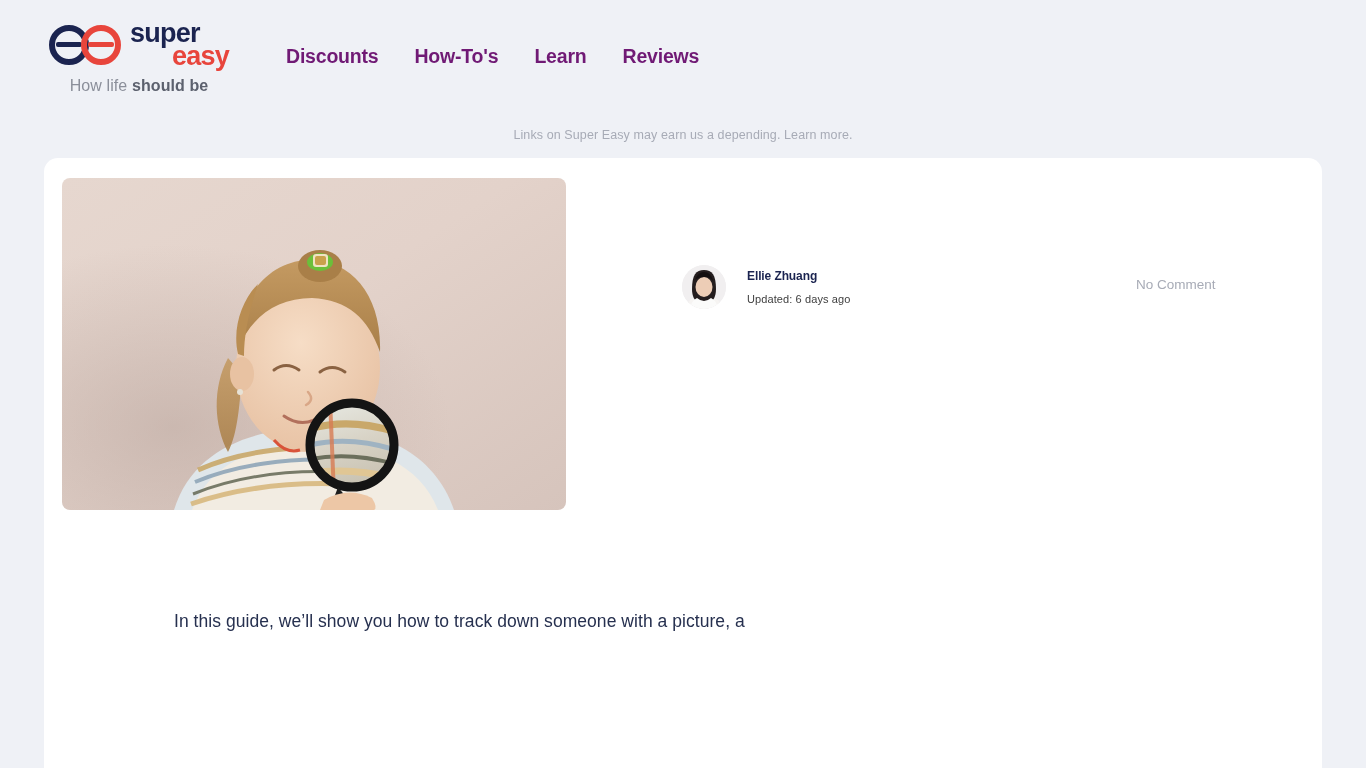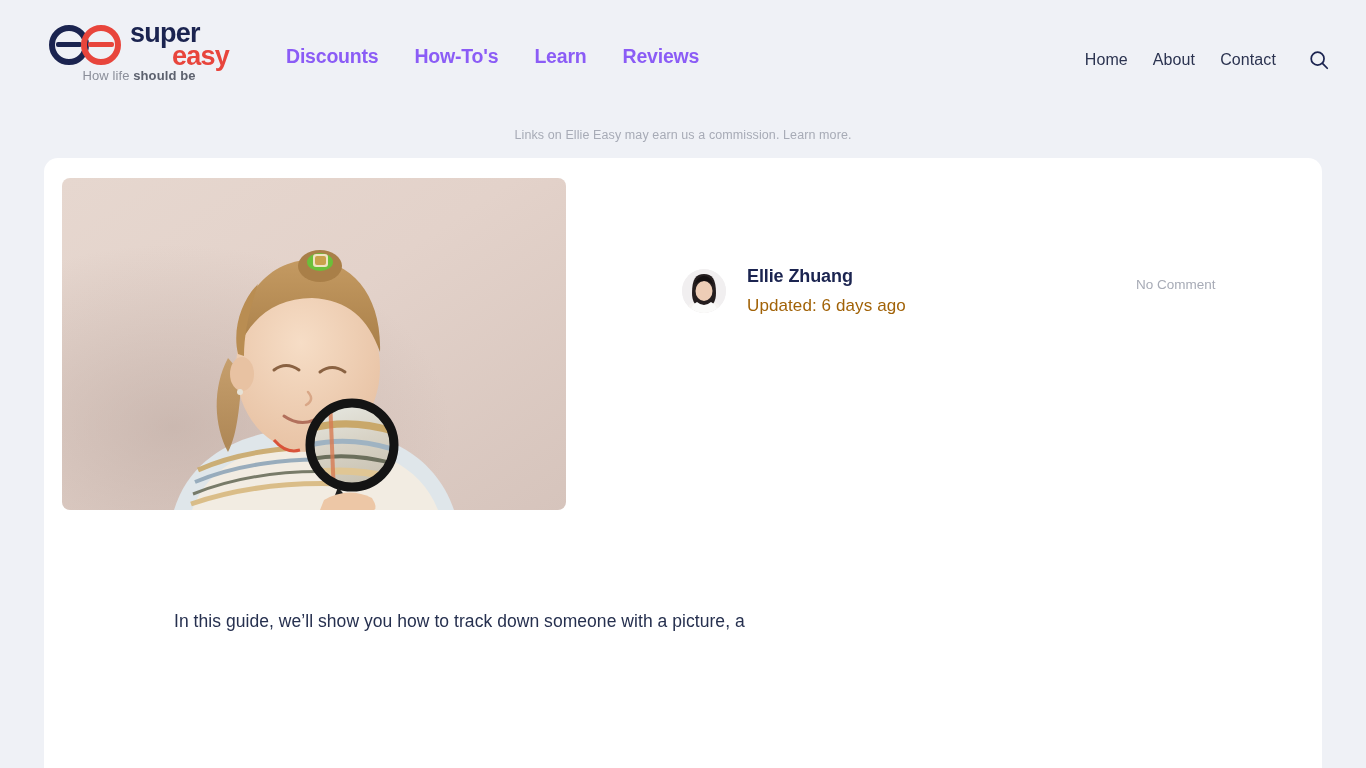--- a/index.html
+++ b/index.html
@@ -50,31 +50,31 @@
   .logo-word { line-height: 0.86; }
   .logo-word .w1 {
     display: block; font-size: 27px; font-weight: 700;
     letter-spacing: -0.8px; color: #1b2450;
   }
   .logo-word .w2 {
     display: block; font-size: 27px; font-weight: 700;
     letter-spacing: -0.8px; color: #e8453c; margin-left: 42px;
   }
   .tagline {
-    font-size: 13px; color: #8b8f9a;
+    margin-top: 9px; font-size: 16px; color: #8b8f9a;
     letter-spacing: 0.1px; white-space: nowrap;
   }
   .tagline b { color: #5c616e; font-weight: 700; }
 
   .nav-main {
     display: flex; align-items: center; gap: 36px;
     margin-left: 52px; padding-top: 45px;
   }
   .nav-main a {
-    font-size: 19.5px; font-weight: 700; color: #8b5cf6;
+    font-size: 19.5px; font-weight: 700; color: #701a75;
     text-decoration: none; letter-spacing: -0.2px; white-space: nowrap;
   }
 
   .nav-right {
     margin-left: auto; display: flex; align-items: center;
     gap: 25px; padding-top: 47px;
   }
   .nav-right a {
     font-size: 16px; font-weight: 400; color: #2b3350;
     text-decoration: none; letter-spacing: 0.1px; white-space: nowrap;
@@ -117,25 +117,25 @@
     display: flex; align-items: center; margin-top: 36px;
     max-width: 555px; position: relative;
   }
   .avatar {
     width: 44px; height: 44px; border-radius: 50%;
     flex: none; overflow: hidden; background: #f0eff0;
   }
   .avatar svg { display: block; width: 100%; height: 100%; }
   .byline-text { margin-left: 21px; }
   .author-name {
-    font-size: 18px; font-weight: 700; color: #1b2450;
+    font-size: 12px; font-weight: 700; color: #1b2450;
     letter-spacing: -0.1px; line-height: 1.3;
   }
   .updated {
-    font-size: 17px; color: #a16207; margin-top: 8px;
+    font-size: 11px; color: #404040; margin-top: 8px;
     letter-spacing: 0.1px;
   }
   .comment-count {
     position: absolute; left: 454px; top: 12px;
     font-size: 13.5px; color: #a7abb6; white-space: nowrap;
   }
 
   
   .body-copy { padding: 94px 0 0 130px; max-width: 880px; }
   .body-copy p {
@@ -162,34 +162,23 @@
     <div class="tagline"><span>How life </span><b>should be</b></div>
   </div>
 
   <nav class="nav-main">
     <a href="#">Discounts</a>
     <a href="#">How-To's</a>
     <a href="#">Learn</a>
     <a href="#">Reviews</a>
   </nav>
 
-  <nav class="nav-right">
-    <a href="#">Home</a>
-    <a href="#">About</a>
-    <a href="#">Contact</a>
-    <button class="search-btn">
-      <svg viewBox="0 0 24 24" width="22" height="22" fill="none" stroke="#1b2450" stroke-width="1.9" stroke-linecap="round">
-        <circle cx="10.5" cy="10.5" r="7"></circle>
-        <line x1="15.8" y1="15.8" x2="21" y2="21"></line>
-      </svg>
-    </button>
-  </nav>
 </div>
 
-<div class="disclosure">Links on Ellie Easy may earn us a commission. Learn more.</div>
+<div class="disclosure">Links on Super Easy may earn us a depending. Learn more.</div>
 
 <div class="card">
 
   <div class="top-area">
 
     <div class="hero">
       <svg viewBox="0 0 504 332" preserveAspectRatio="xMidYMid slice" aria-hidden="true">
         <defs>
           <linearGradient id="wall" x1="0" y1="0" x2="1" y2="1">
             <stop offset="0%" stop-color="#e6d7cf"></stop>

